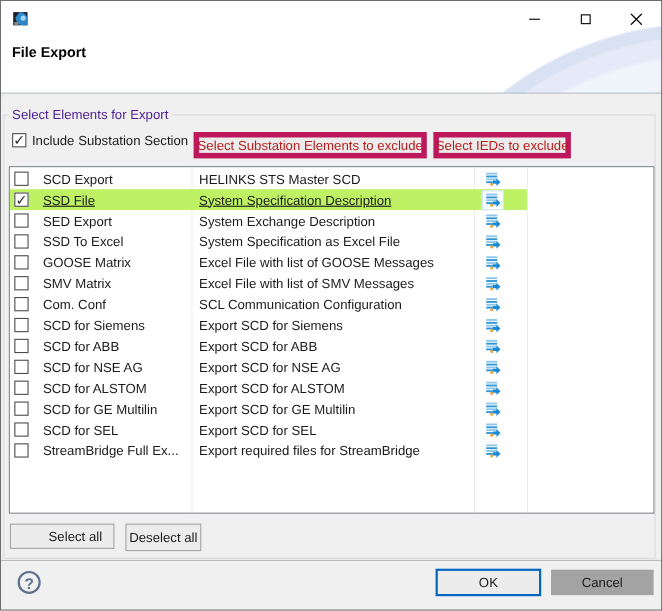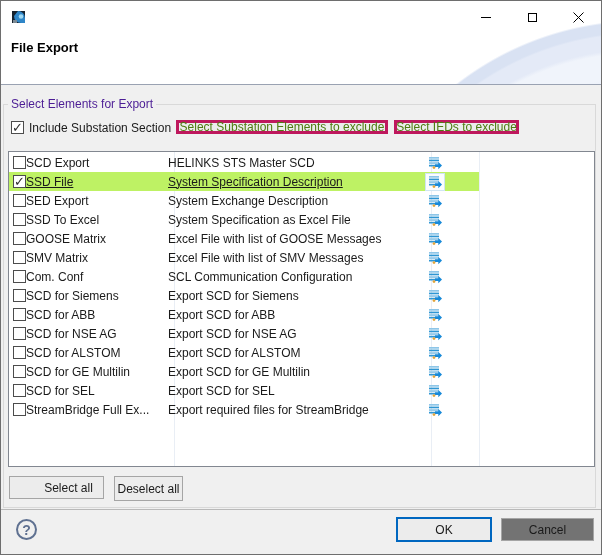--- a/index.html
+++ b/index.html
@@ -32,56 +32,56 @@
     border:1px solid #d9d9d9; }
   .group-label { position:absolute; left:4px; top:-8px; background:#f0f0f0; padding:0 3px;
     color:#4c1d95; white-space:nowrap; }
 
   .cb { width:13px; height:13px; background:#fff; border:1px solid #4c4c4c; position:relative; }
   .cb.checked::after { content:"\2713"; position:absolute; left:0px; top:-2px;
     font-size:13px; color:#2e2e2e; }
   .opt-cb { position:absolute; left:10px; top:31px; }
   .opt-label { position:absolute; left:28px; top:31px; line-height:14px; }
 
-  .push-btn { position:absolute; height:14px; background:#ececec; border:3px solid #be185d;
-    display:flex; align-items:center; justify-content:center; color:#4d7c0f; white-space:nowrap; }
+  .push-btn { position:absolute; height:24px; background:#ececec; border:5px solid #be185d;
+    display:flex; align-items:center; justify-content:center; color:#b91c1c; white-space:nowrap; }
   .btn-excl-sub { left:175px; top:30px; width:212px; }
   .btn-excl-ied { left:393px; top:30px; width:125px; }
 
   
   .etable { position:absolute; left:7px; top:61px; width:587px; height:316px;
     background:#fff; border:1px solid #828790; overflow:hidden; }
   .colsep { position:absolute; top:0; bottom:0; width:1px; background:#e9eef5; }
   .colsep.c1 { left:165px; } .colsep.c2 { left:422px; } .colsep.c3 { left:470px; }
   .rows { position:absolute; left:0; top:1px; width:585px; }
   .trow { position:relative; width:470px; height:19px; display:flex; align-items:center; }
   .trow.selected { background:#bef264;text-decoration:underline; }
   .trow .cb { margin-left:4px; flex:none; }
-  .cell-name { flex:none; width:135px; white-space:nowrap; overflow:hidden; }
+  .cell-name { flex:none; width:135px; margin-left:13px; white-space:nowrap; overflow:hidden; }
   .cell-desc { flex:none; width:250px; padding-left:7px; white-space:nowrap; overflow:hidden; }
   .cell-icon { flex:none; width:48px; display:flex; align-items:center; justify-content:center; }
   .icon-box { width:20px; height:18px; display:flex; align-items:center; justify-content:center;
     border:1px solid transparent; }
   .trow.selected .icon-box { background:#fbfdfe; border-color:#cfe5f3; }
 
   .btn-select-all  { left:8px;  top:386px; width:95px; height:23px;padding-left:24px; }
   .btn-deselect-all{ left:113px; top:386px; width:69px; height:25px; }
   .btn-select-all, .btn-deselect-all { position:absolute; background:#ececec;
     border:1px solid #a5a5a5; display:flex; align-items:center; justify-content:center; }
 
   
   .buttonbar { position:absolute; left:0; bottom:0; width:600px; height:45px;
     background:#f0f0f0; border-top:1px solid #b9b9b9; }
   .help-btn { position:absolute; left:15px; top:9px; width:21px; height:21px; border-radius:50%;
     border:2px solid #5f7191; color:#5f7191; display:flex; align-items:center; justify-content:center;
     font-size:14px; font-weight:bold; }
   .btn-ok { position:absolute; left:395px; top:7px; width:96px; height:25px;
     background:#ececec; border:2px solid #0067c0; display:flex; align-items:center; justify-content:center; }
   .btn-cancel { position:absolute; left:500px; top:8px; width:93px; height:23px;
-    background:#737373; border:1px solid #a5a5a5; display:flex; align-items:center; justify-content:center; }
+    background:#a3a3a3; border:1px solid #a5a5a5; display:flex; align-items:center; justify-content:center; }
 </style>
 </head>
 <body>
 
 <div class="window">
 
   <div class="header">
     <span class="app-icon">
       <svg width="16" height="16" viewBox="0 0 16 16">
         <rect x="1" y="2" width="13" height="12" fill="#16222e"></rect>

